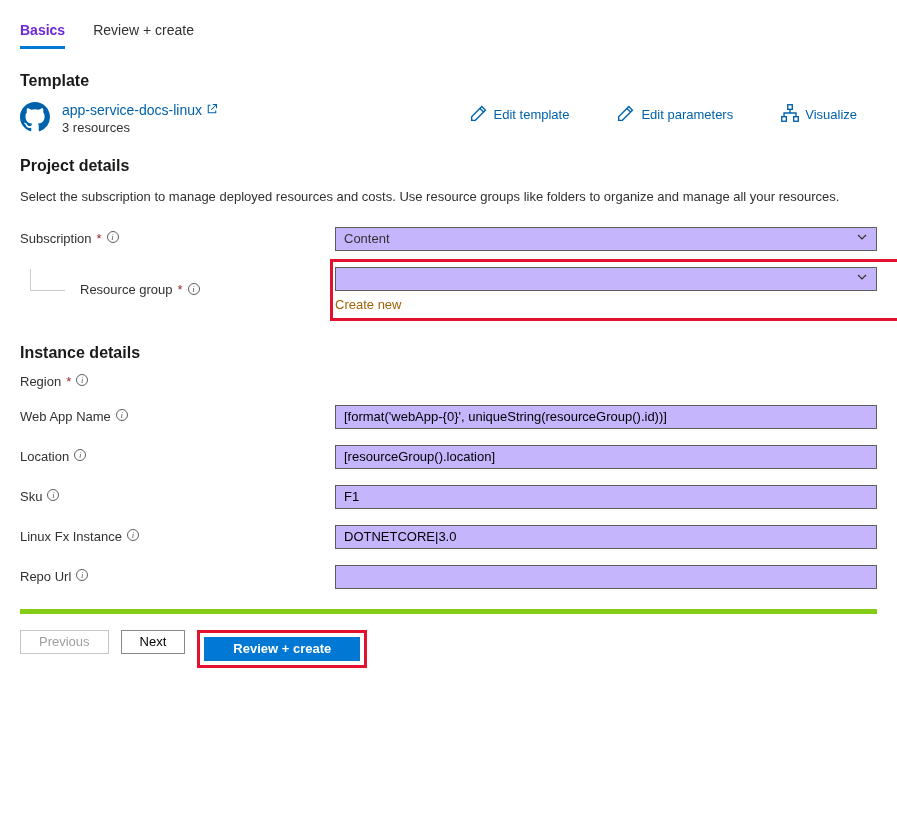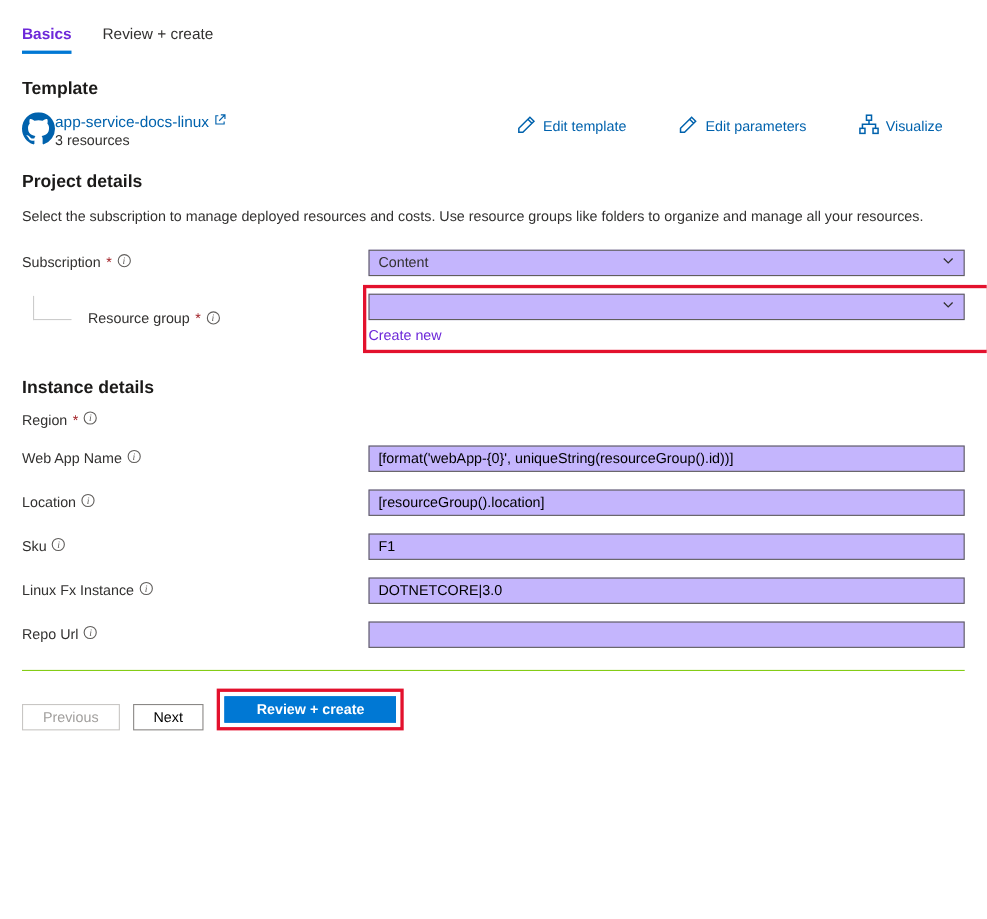--- a/index.html
+++ b/index.html
@@ -36,20 +36,21 @@
     margin: 6px 0 12px 0;
   }
   .template-row {
     display: flex;
     align-items: flex-start;
     gap: 14px;
     margin-bottom: 22px;
   }
   .template-left {
     display: flex;
+    gap: 12px;
     align-items: flex-start;
     flex: 1;
   }
   .github-icon svg { width: 30px; height: 30px; }
   .template-link { color: #0062ad; font-size: 14px; text-decoration: none; display: inline-flex; align-items: center; gap: 4px; }
   .template-sub { font-size: 13px; color: #323130; margin-top: 2px; }
   .template-actions {
     display: flex;
     gap: 46px;
     margin-right: 20px;
@@ -115,34 +116,34 @@
   .chev { font-size: 12px; color: #323130; }
   .indent-bracket {
     width: 35px;
     height: 22px;
     border-left: 1px solid #ccc;
     border-bottom: 1px solid #ccc;
     margin-left: 10px;
     margin-right: 10px;
     margin-top: -18px;
   }
-  .link-small { color: #6d28d9; font-size: 13px; cursor: pointer; margin-top: 6px; display: inline-block; }
+  .link-small { color: #a16207; font-size: 13px; cursor: pointer; margin-top: 6px; display: inline-block; }
   .highlight-box {
     position: absolute;
     border: 3px solid #e3112d;
     pointer-events: none;
   }
   .instance-details-spacer { height: 12px; }
   .footer {
-    border-top: 1px solid #84cc16;
+    border-top: 5px solid #84cc16;
     padding-top: 16px;
     margin-top: 20px;
     display: flex;
     gap: 12px;
-    align-items: flex-end;
+    align-items: flex-start;
   }
   .btn {
     height: 24px;
     padding: 0 18px;
     font-size: 13px;
     font-family: inherit;
     border: 1px solid #8a8886;
     background: #ffffff;
     cursor: pointer;
   }

